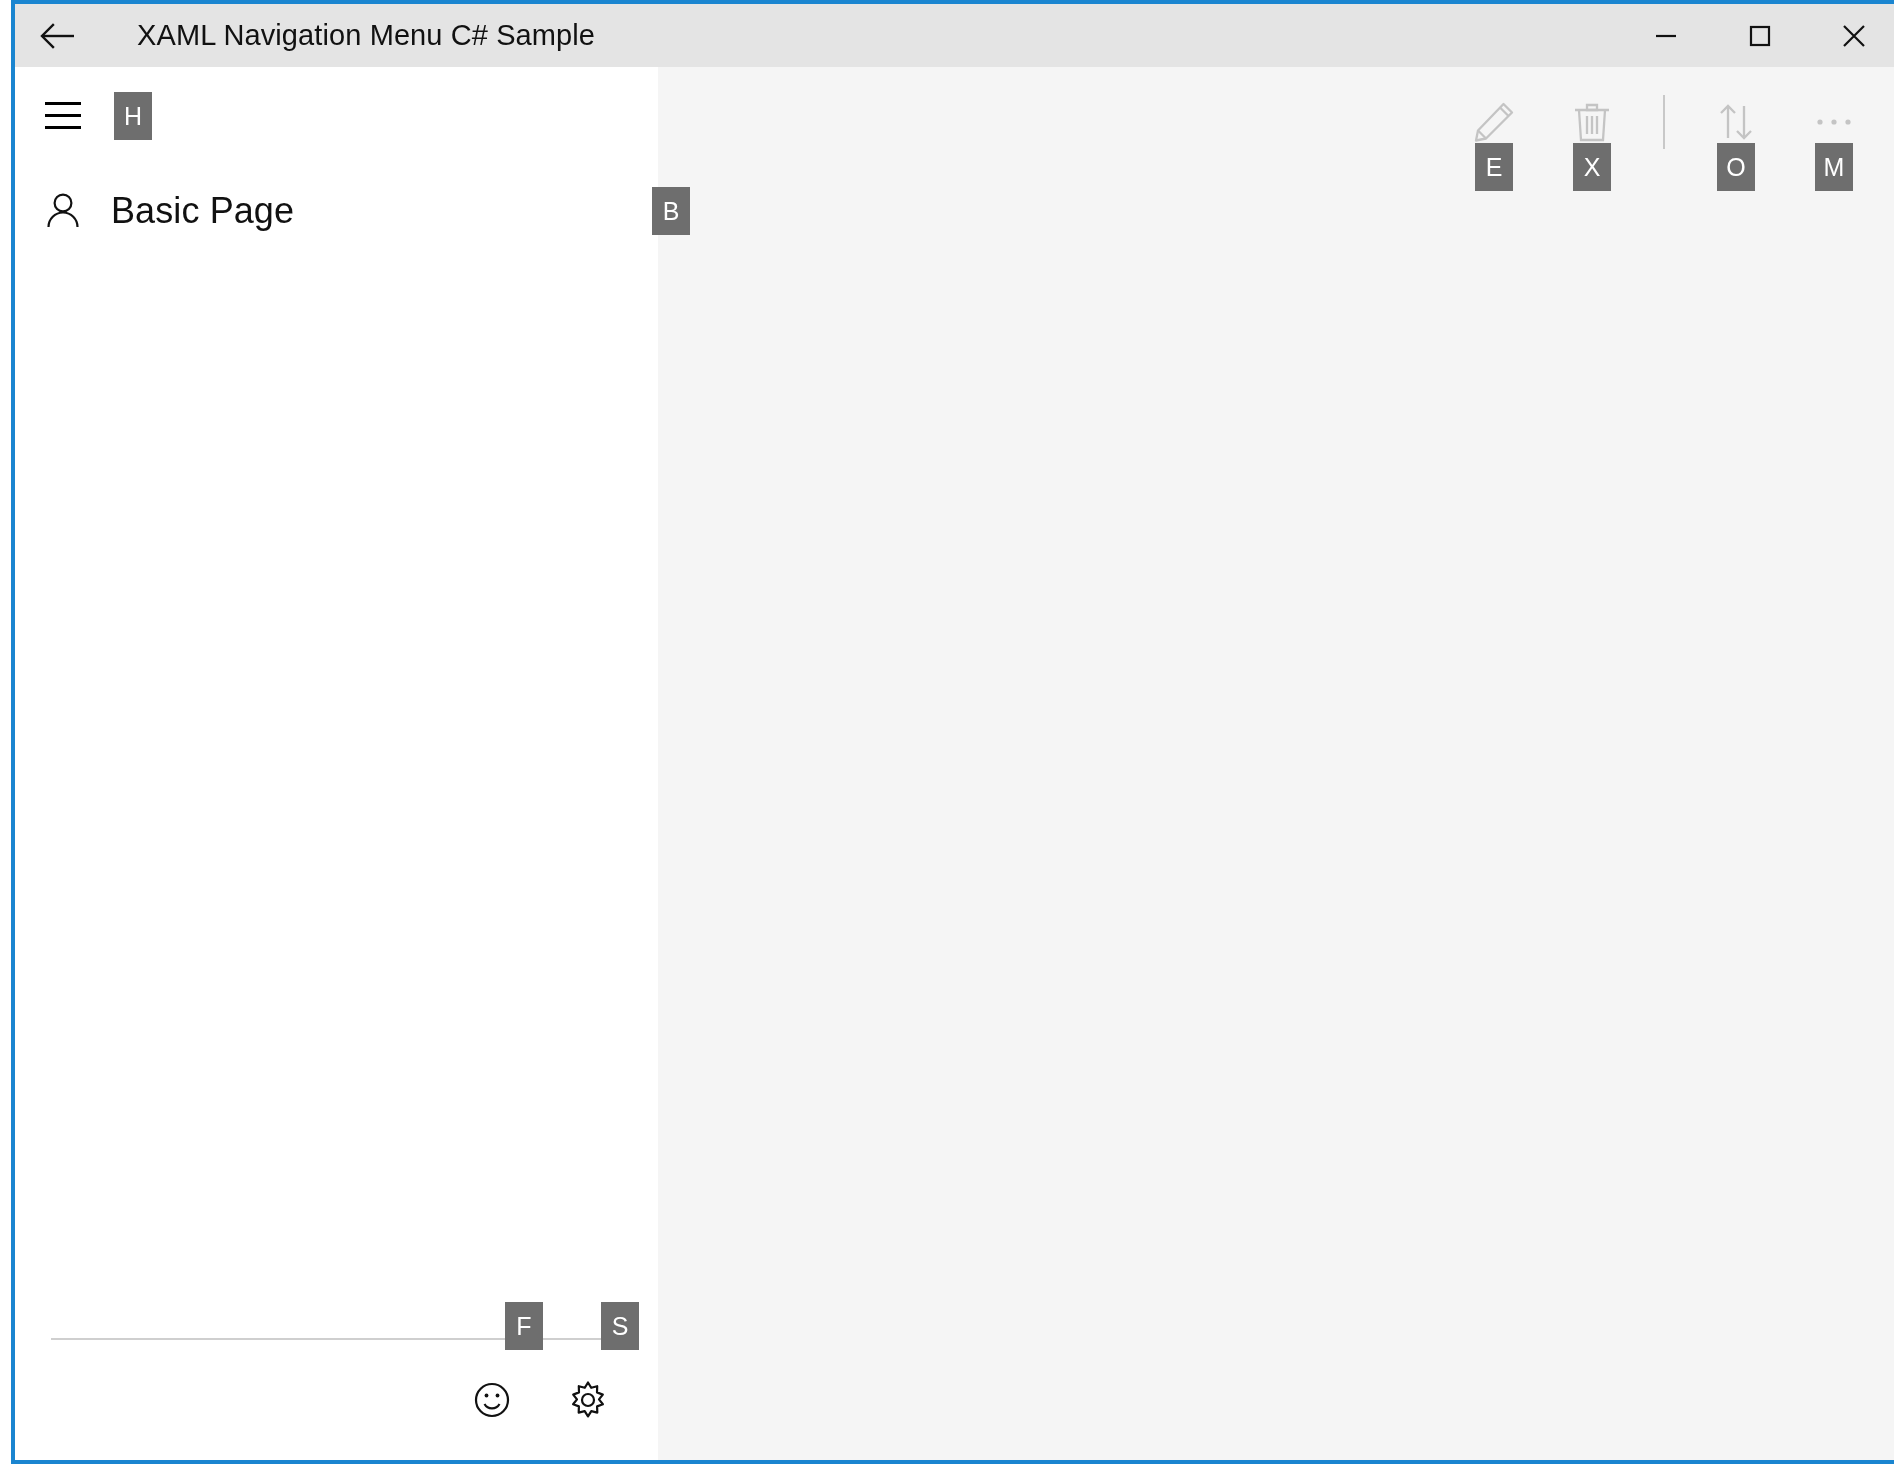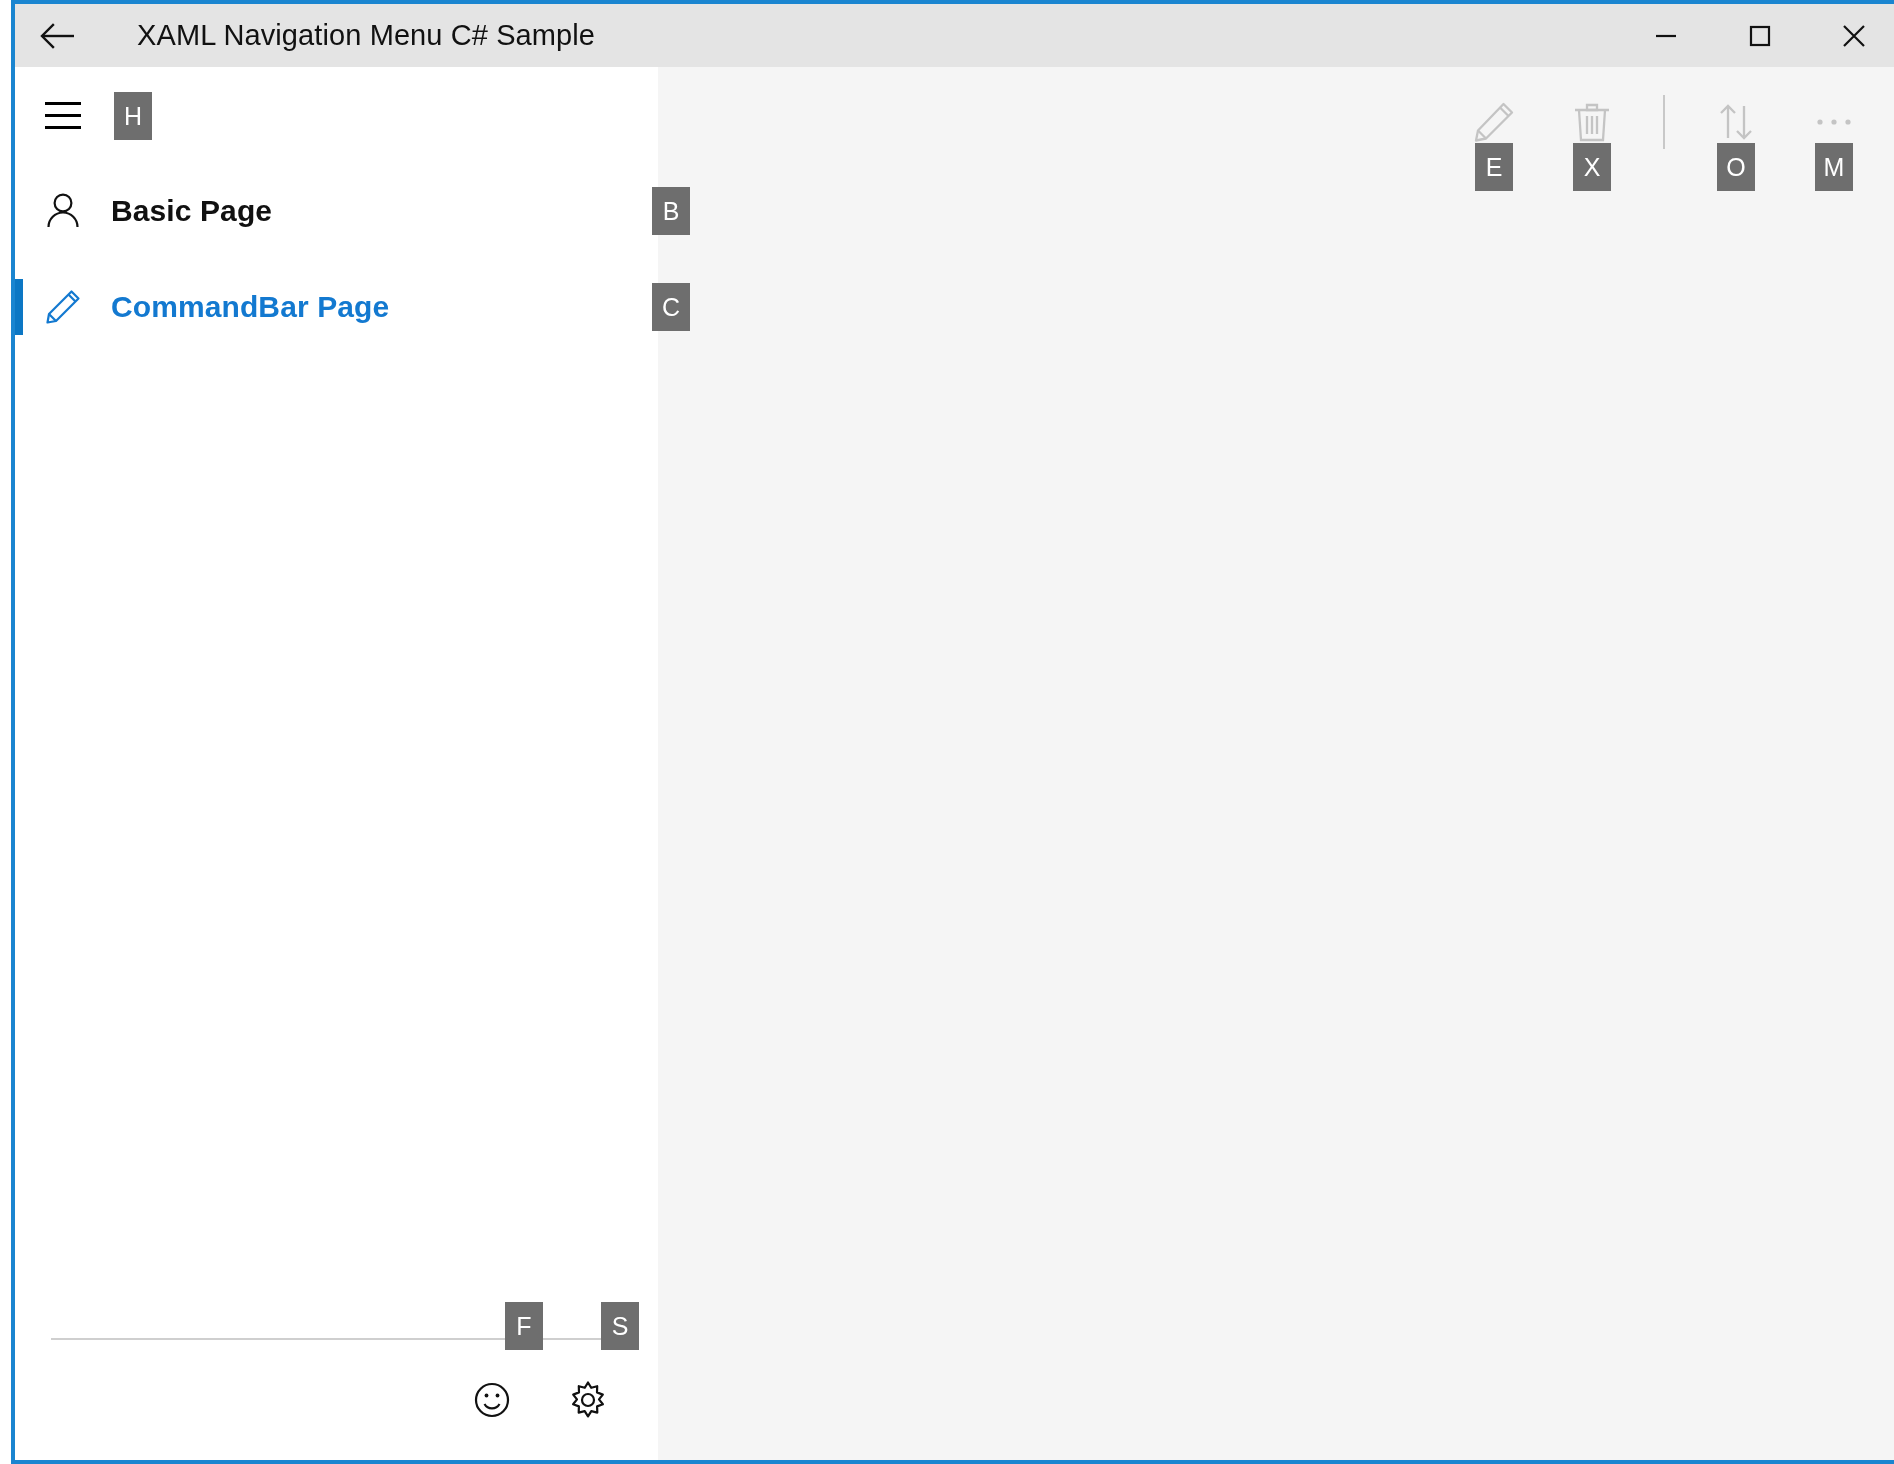--- a/index.html
+++ b/index.html
@@ -127,25 +127,24 @@
   .nav-icon {
     width: 96px;
     height: 96px;
     display: flex;
     align-items: center;
     justify-content: center;
     flex: 0 0 96px;
   }
   .nav-icon svg { display: block; }
   .nav-label {
-    font-size: 30px;
+    font-size: 36px;
     color: #111111;
     white-space: nowrap;
     letter-spacing: 0.1px;
-    font-weight: bold;
   }
   .nav-item.selected .nav-label { color: #1379d0; }
 
   .nav-spacer { flex: 1 1 auto; }
 
   .nav-separator {
     height: 2px;
     background: #cfcfcf;
     margin: 0 36px 0 36px;
     flex: 0 0 2px;
@@ -286,32 +285,20 @@
         <div class="nav-icon">
           <svg width="46" height="46" viewBox="0 0 46 46">
             <circle cx="23" cy="15" r="8.4" stroke="#111" stroke-width="2.2" fill="none"></circle>
             <path d="M8.5 39 a14.5 14.5 0 0 1 29 0" stroke="#111" stroke-width="2.2" fill="none"></path>
           </svg>
         </div>
         <div class="nav-label">Basic Page</div>
         <div class="keytip" style="left:637px; top:24px;">B</div>
       </div>
 
-      <div class="nav-item selected">
-        <div class="accent"></div>
-        <div class="nav-icon">
-          <svg width="46" height="46" viewBox="0 0 46 46">
-            <path d="M31.5 7.5 L38.5 14.5 L16 37 L7.5 38.5 L9 30 Z" stroke="#1379d0" stroke-width="2.2" fill="none" stroke-linejoin="round"></path>
-            <path d="M28.5 10.5 L35.5 17.5" stroke="#1379d0" stroke-width="2.2"></path>
-            <path d="M9 30 L16 37" stroke="#1379d0" stroke-width="2.2"></path>
-          </svg>
-        </div>
-        <div class="nav-label">CommandBar Page</div>
-        <div class="keytip" style="left:637px; top:24px;">C</div>
-      </div>
 
 
       <div class="nav-spacer"></div>
 
       <div class="nav-separator"></div>
 
       <div class="nav-bottom-row">
         <div class="bottom-btn">
           <span>
             <svg width="46" height="46" viewBox="0 0 46 46">

